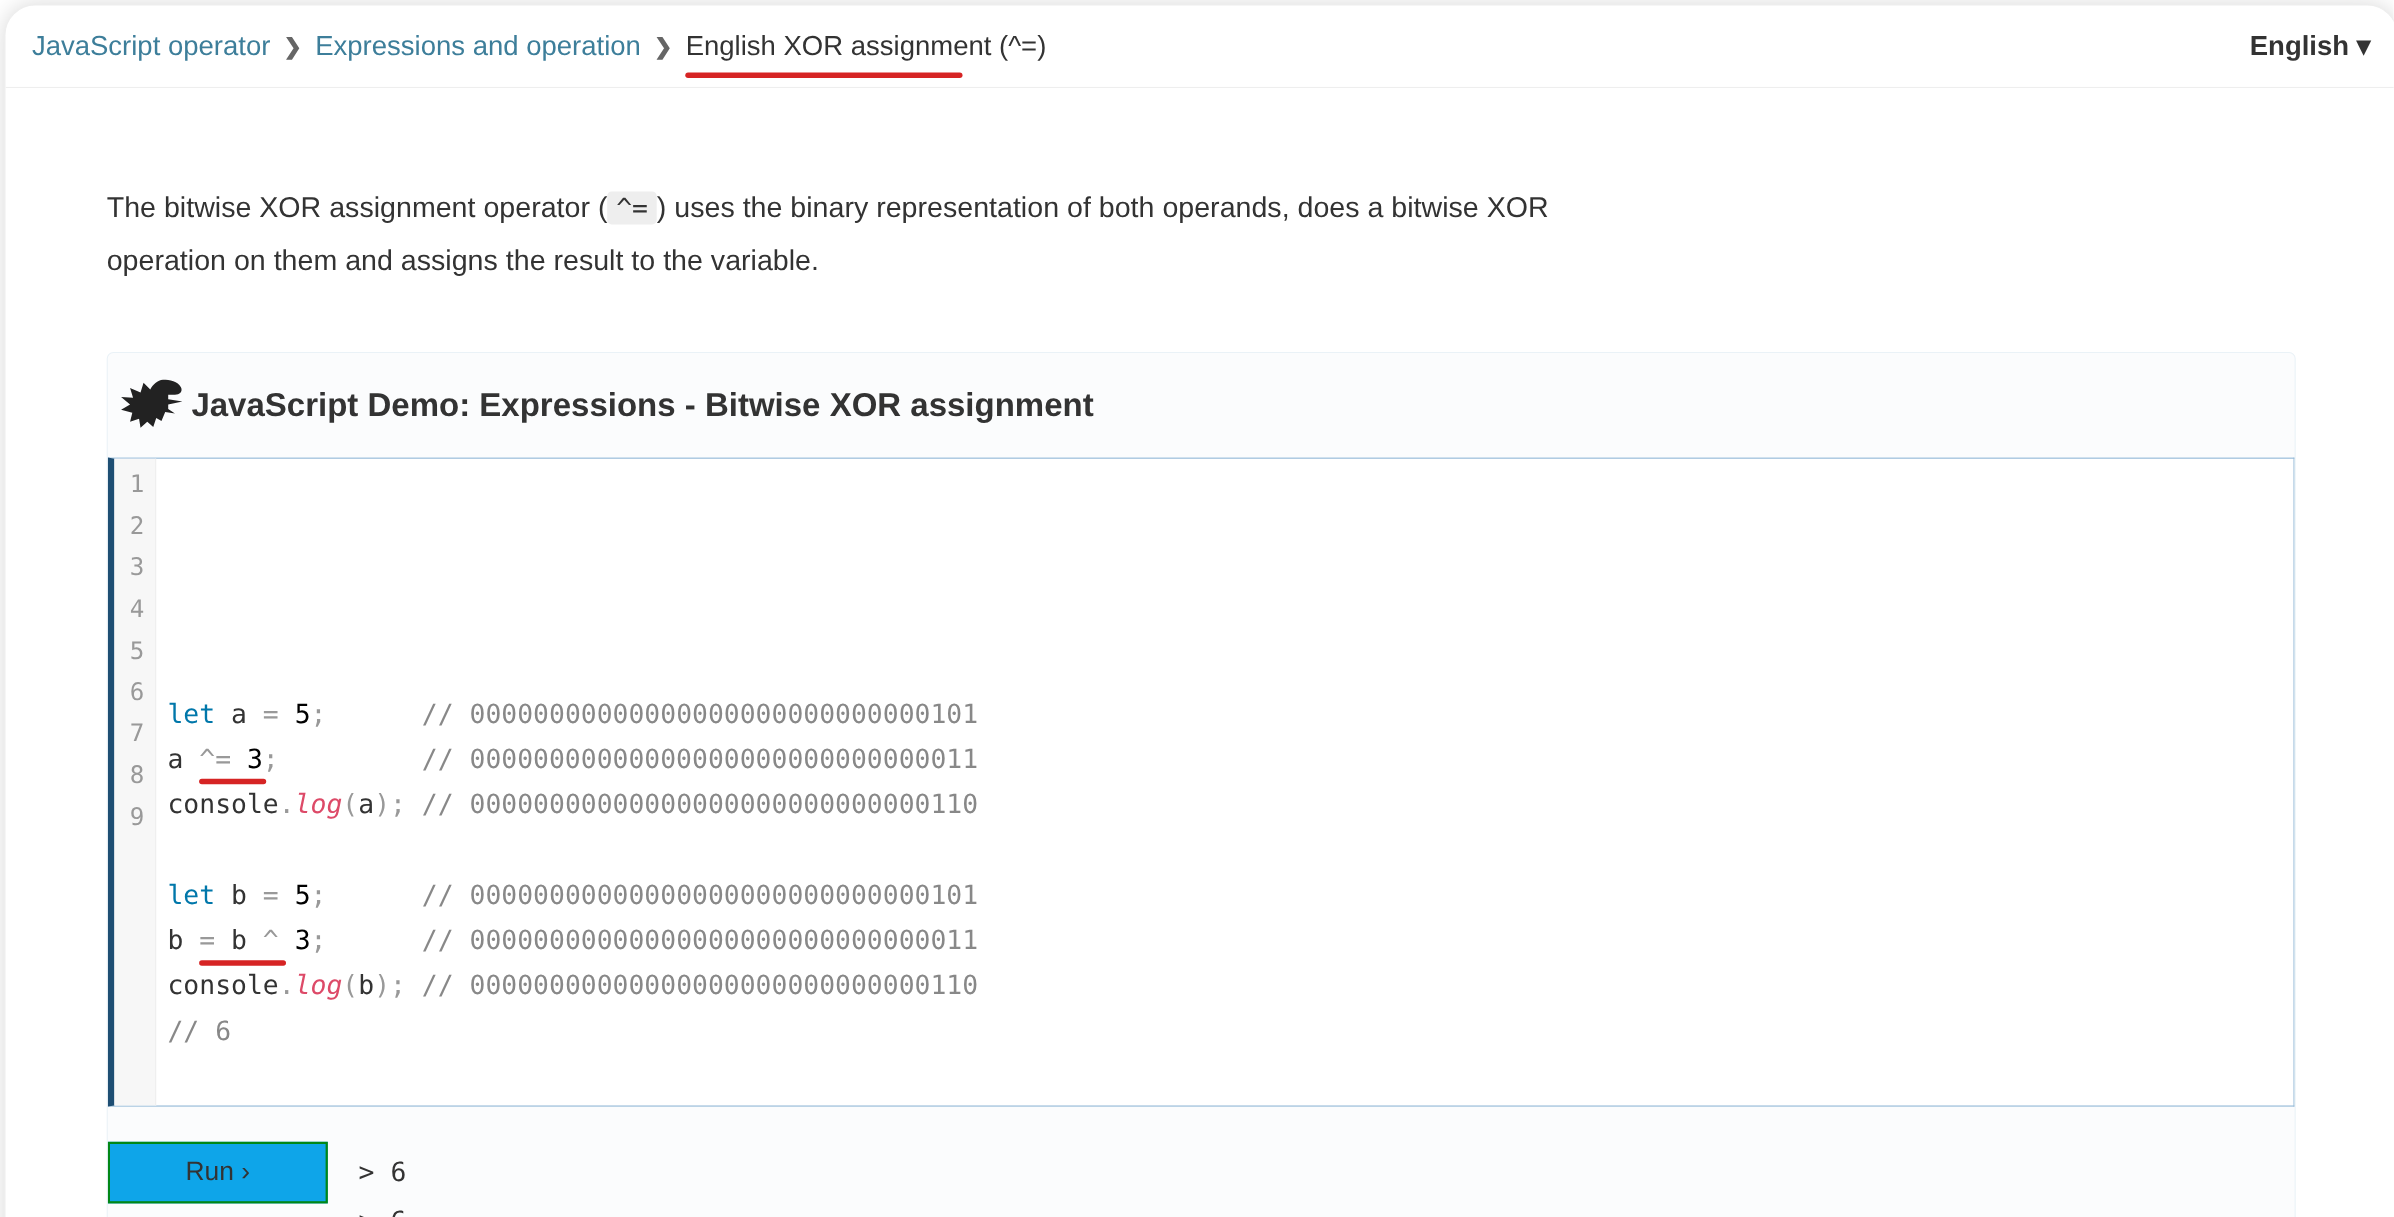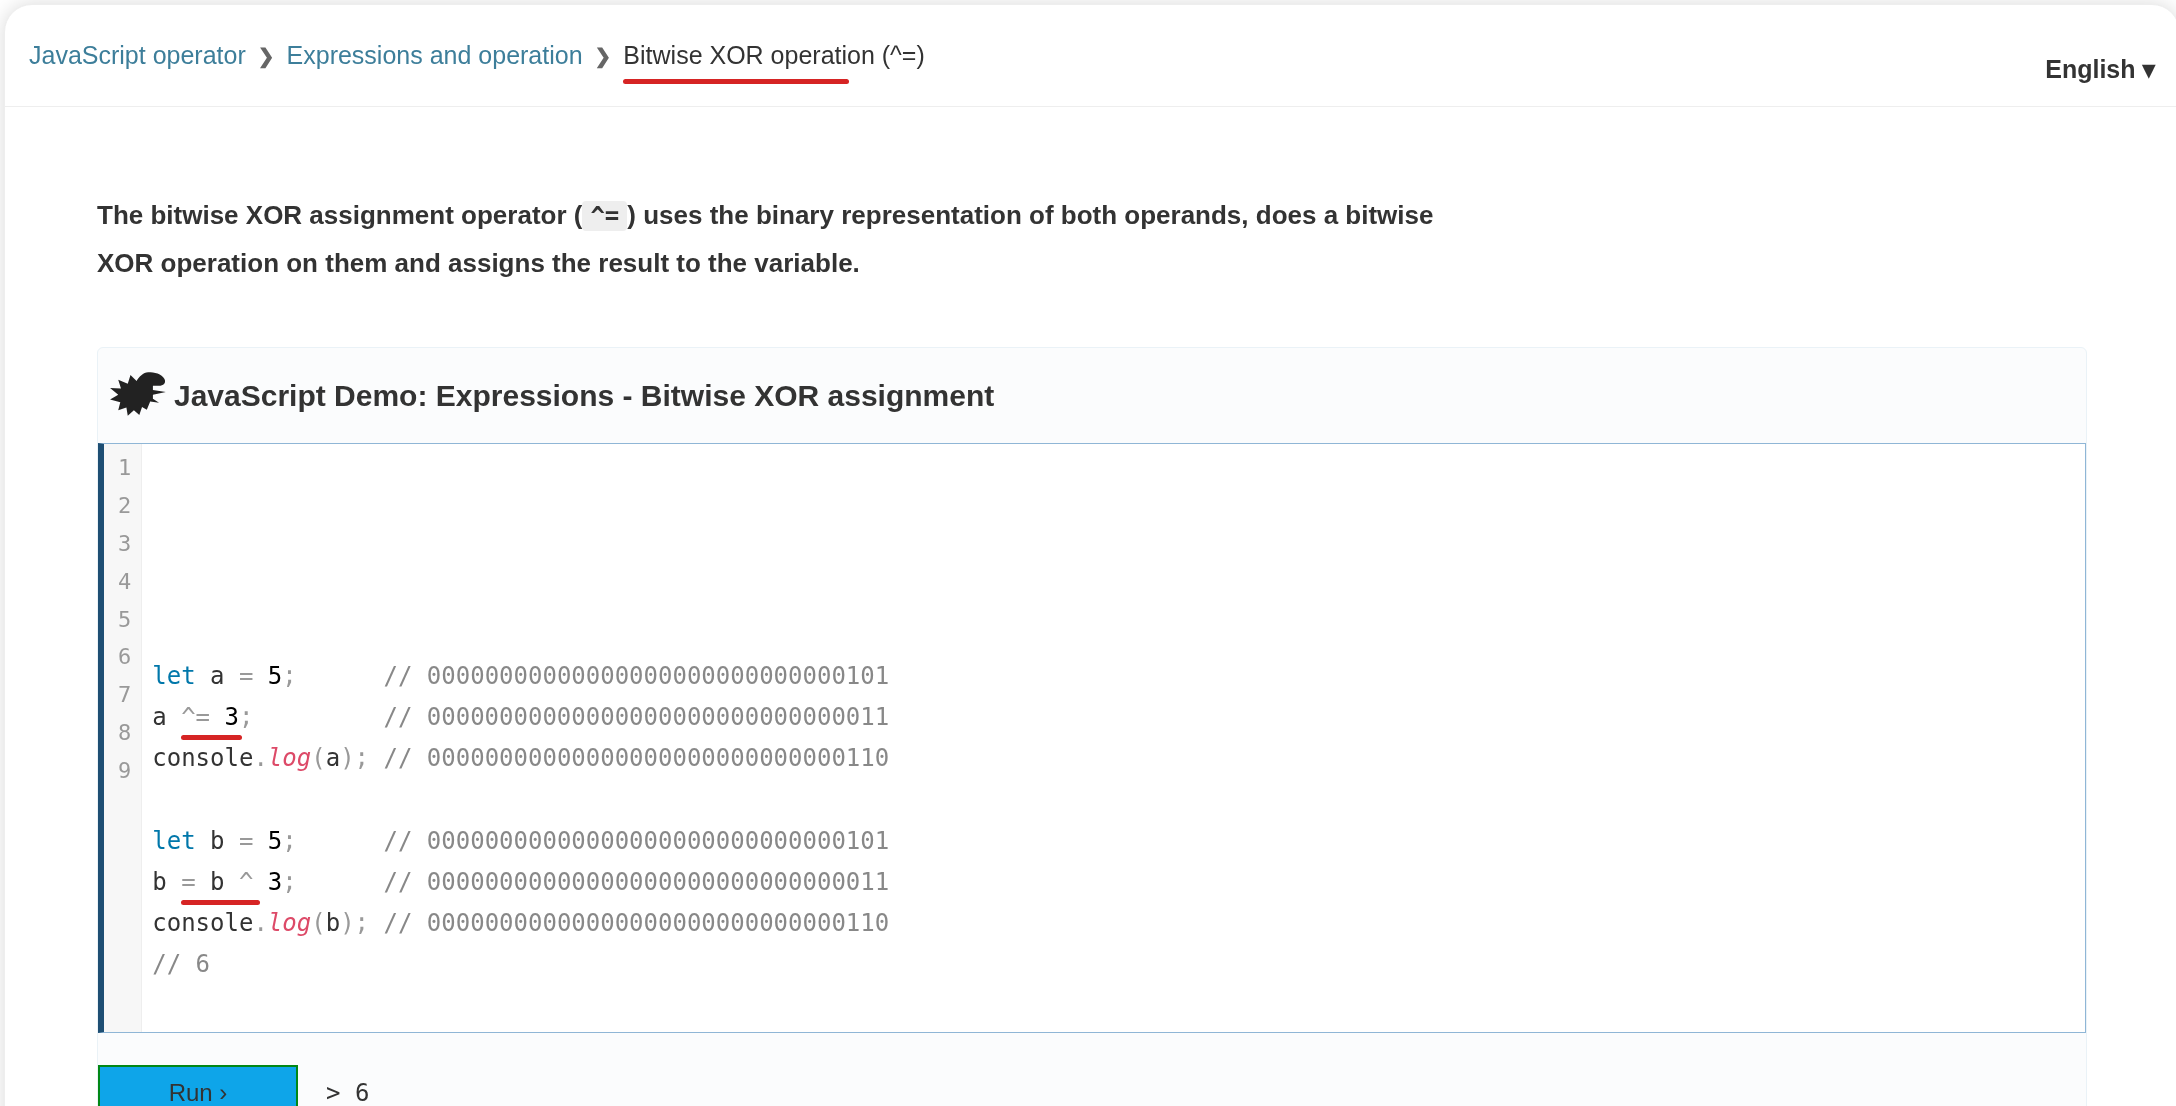--- a/index.html
+++ b/index.html
@@ -66,34 +66,32 @@
   }
   .crumb-current {
     color: #333;
     position: relative;
   }
   .lang {
     color: #333;
     font-weight: bold;
     cursor: pointer;
     font-size: 25px;
-    margin-top: 28px;
   }
 
   .content {
     padding: 58px 92px 50px 92px;
   }
 
   .intro {
     font-size: 26px;
     line-height: 1.85;
     color: #333;
     margin-bottom: 60px;
     max-width: 1400px;
-    font-weight: bold;
   }
   .intro .codechip {
     background: #eee;
     border-radius: 4px;
     padding: 1px 8px;
     font-family: Consolas, Menlo, monospace;
     font-size: 24px;
   }
 
   
@@ -198,21 +196,21 @@
 
 <div class="page">
 
   <div class="crumb-row">
     <div class="crumbs">
       <a class="crumb-link">JavaScript operator</a>
       <span class="crumb-sep">❯</span>
       <a class="crumb-link">Expressions and operation</a>
       <span class="crumb-sep">❯</span>
       <span class="crumb-current">
-        <span>Bitwise XOR operation (^=)</span>
+        <span>English XOR assignment (^=)</span>
         <span class="crumb-underline"></span>
       </span>
     </div>
     <div class="lang">English ▾</div>
   </div>
 
   <div class="content">
 
     <p class="intro">
       <span>The bitwise XOR assignment operator (</span><code class="codechip">^=</code><span>) uses the binary representation of both operands, does a bitwise XOR operation on them and assigns the result to the variable.</span>

